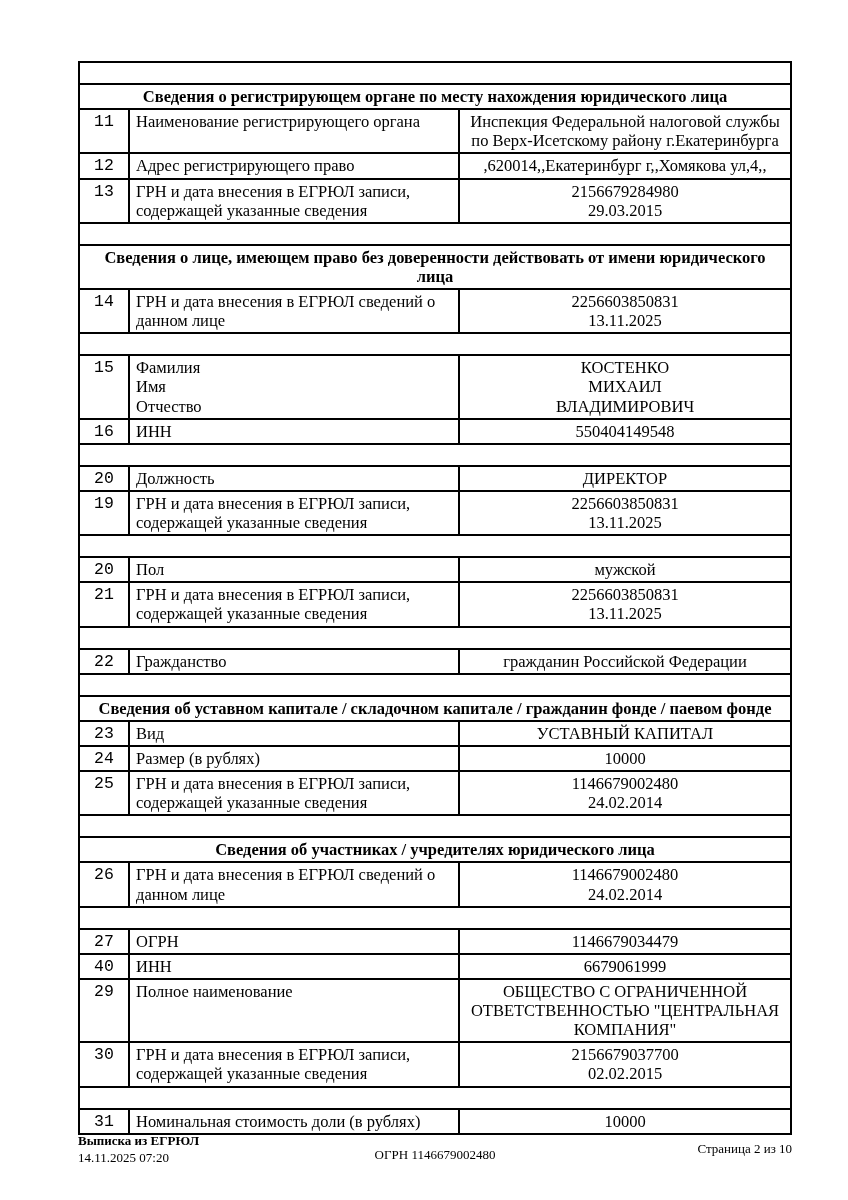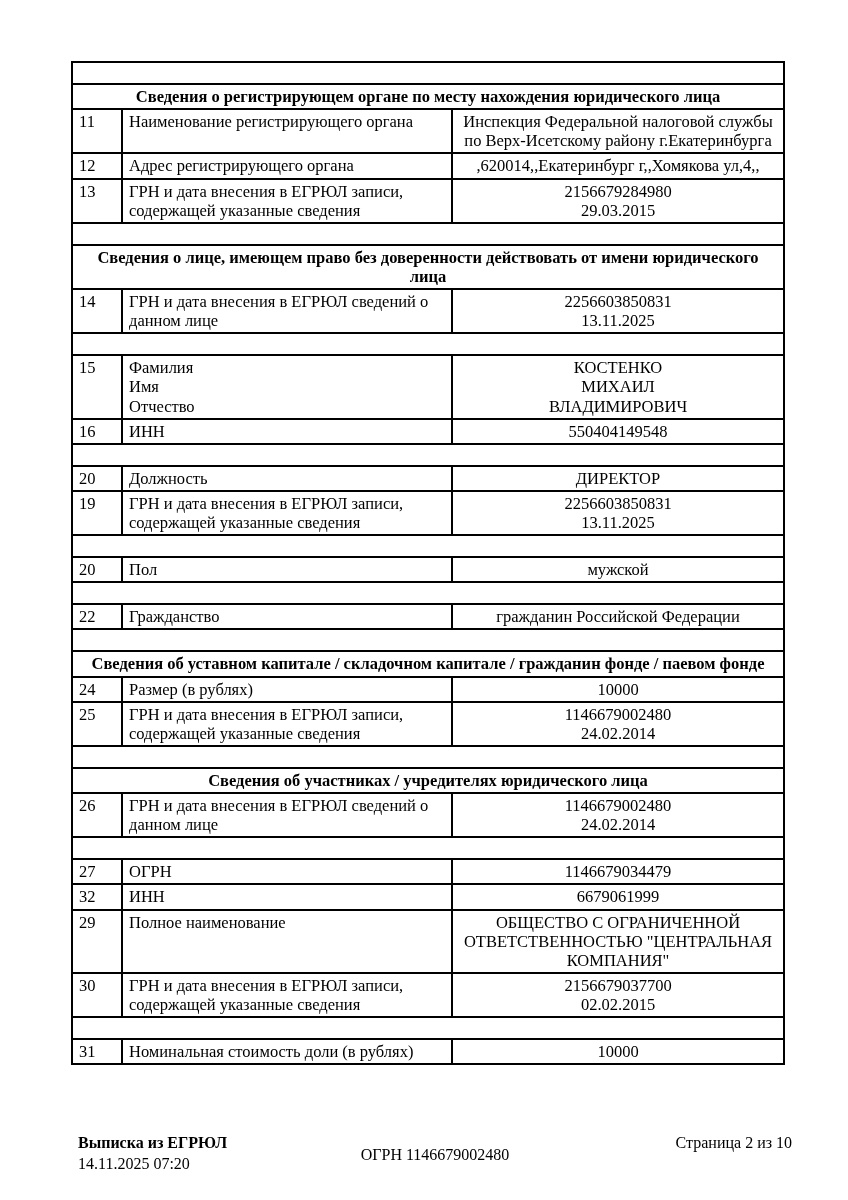--- a/index.html
+++ b/index.html
@@ -11,58 +11,60 @@
     position: relative;
     width: 848px;
     height: 1200px;
     background: #ffffff;
     font-family: "Liberation Serif", "DejaVu Serif", serif;
     color: #000000;
     overflow: hidden;
   }
   table.egrul {
     position: absolute;
-    left: 71px;
+    left: 78px;
     top: 61px;
     width: 712px;
     border-collapse: collapse;
     table-layout: fixed;
   }
   table.egrul td {
     border: 2px solid #000000;
     vertical-align: top;
     font-size: 16.5px;
     line-height: 1.16;
     padding: 2px 6px;
     word-wrap: break-word;
   }
   td.num-cell {
+    text-align: center;
     padding: 2px 2px;
+    font-family: Liberation Mono, monospace;
   }
   td.header-cell {
     font-weight: bold;
     text-align: center;
     padding: 3px 12px;
   }
   td.spacer-cell {
     height: 16px;
     padding: 0;
   }
   td.value-cell {
     padding-left: 4px;
     text-align: center;
   }
   .footer {
     position: absolute;
     left: 78px;
     right: 56px;
     top: 1133px;
     display: flex;
-    align-items: flex-start;
-    font-size: 16px;
+    align-items: center;
+    font-size: 13px;
     line-height: 1.3;
   }
   .footer-left  { flex: 1 1 0; text-align: left; }
   .footer-center{ flex: 0 0 auto; text-align: center; margin-top: 12px; }
   .footer-right { flex: 1 1 0; text-align: right; }
   .footer-doc-type { font-weight: bold; }
 </style>
 </head>
 <body>
 
@@ -86,21 +88,21 @@
           <td class="label-cell">
             <div>Наименование регистрирующего органа</div>
           </td>
           <td class="value-cell">
             <div>Инспекция Федеральной налоговой службы по Верх-Исетскому району г.Екатеринбурга</div>
           </td>
         </tr>
         <tr>
           <td class="num-cell">12</td>
           <td class="label-cell">
-            <div>Адрес регистрирующего органа</div>
+            <div>Адрес регистрирующего право</div>
           </td>
           <td class="value-cell">
             <div>,620014,,Екатеринбург г,,Хомякова ул,4,,</div>
           </td>
         </tr>
         <tr>
           <td class="num-cell">13</td>
           <td class="label-cell">
             <div>ГРН и дата внесения в ЕГРЮЛ записи, содержащей указанные сведения</div>
           </td>
@@ -178,36 +180,55 @@
         <tr>
           <td class="num-cell">20</td>
           <td class="label-cell">
             <div>Пол</div>
           </td>
           <td class="value-cell">
             <div>мужской</div>
           </td>
         </tr>
         <tr>
+          <td class="num-cell">21</td>
+          <td class="label-cell">
+            <div>ГРН и дата внесения в ЕГРЮЛ записи, содержащей указанные сведения</div>
+          </td>
+          <td class="value-cell">
+            <div>2256603850831</div>
+            <div>13.11.2025</div>
+          </td>
+        </tr>
+        <tr>
           <td class="spacer-cell" colspan="3"></td>
         </tr>
         <tr>
           <td class="num-cell">22</td>
           <td class="label-cell">
             <div>Гражданство</div>
           </td>
           <td class="value-cell">
             <div>гражданин Российской Федерации</div>
           </td>
         </tr>
         <tr>
           <td class="spacer-cell" colspan="3"></td>
         </tr>
         <tr>
           <td class="header-cell" colspan="3">Сведения об уставном капитале / складочном капитале / гражданин фонде / паевом фонде</td>
+        </tr>
+        <tr>
+          <td class="num-cell">23</td>
+          <td class="label-cell">
+            <div>Вид</div>
+          </td>
+          <td class="value-cell">
+            <div>УСТАВНЫЙ КАПИТАЛ</div>
+          </td>
         </tr>
         <tr>
           <td class="num-cell">24</td>
           <td class="label-cell">
             <div>Размер (в рублях)</div>
           </td>
           <td class="value-cell">
             <div>10000</div>
           </td>
         </tr>
@@ -243,21 +264,21 @@
         <tr>
           <td class="num-cell">27</td>
           <td class="label-cell">
             <div>ОГРН</div>
           </td>
           <td class="value-cell">
             <div>1146679034479</div>
           </td>
         </tr>
         <tr>
-          <td class="num-cell">32</td>
+          <td class="num-cell">40</td>
           <td class="label-cell">
             <div>ИНН</div>
           </td>
           <td class="value-cell">
             <div>6679061999</div>
           </td>
         </tr>
         <tr>
           <td class="num-cell">29</td>
           <td class="label-cell">

